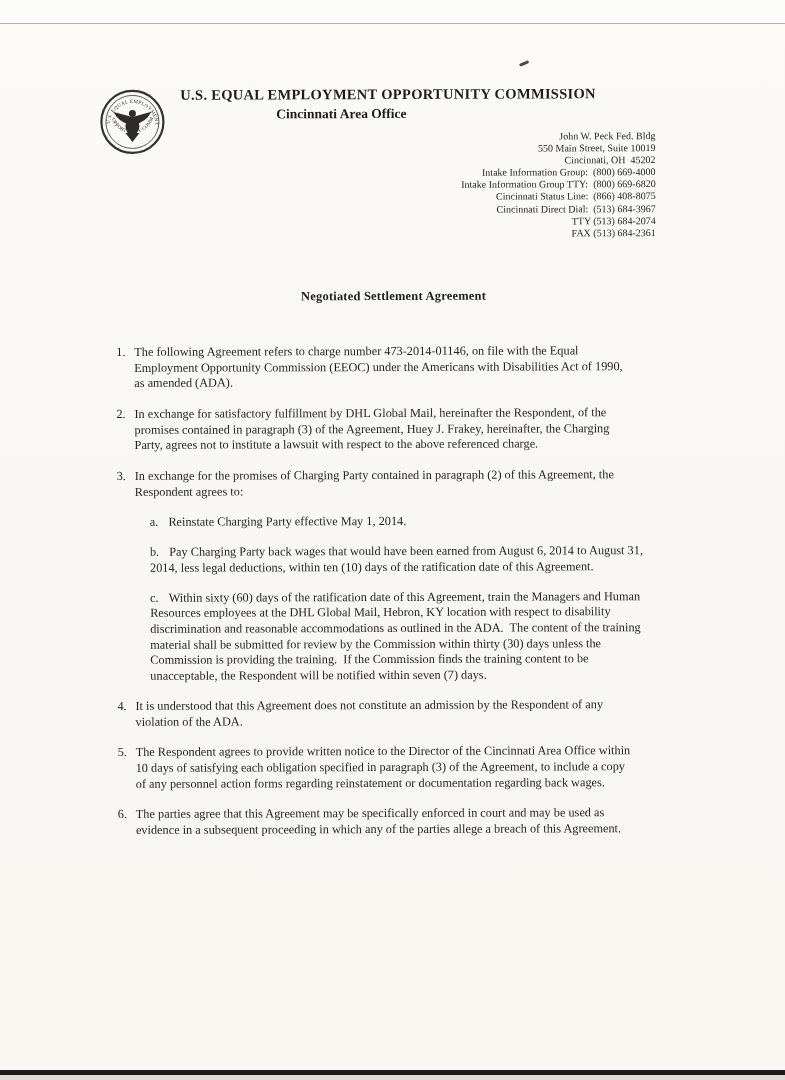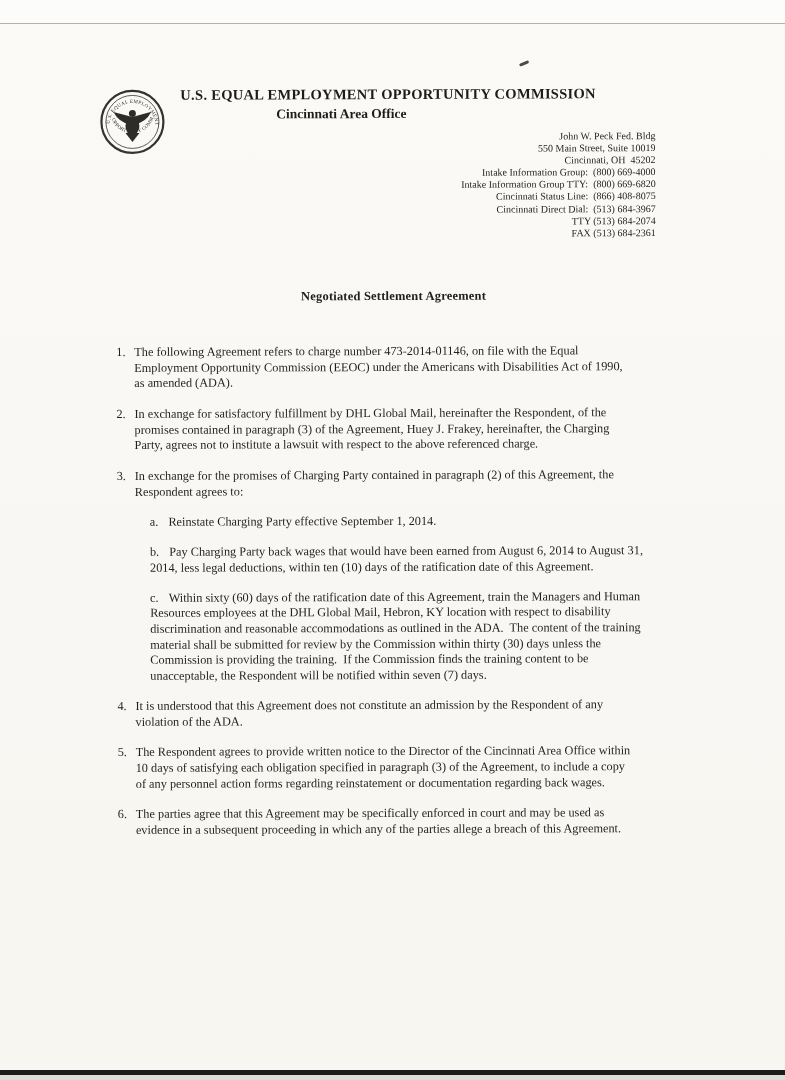--- a/index.html
+++ b/index.html
@@ -120,21 +120,21 @@
 
       <div class="item">
         <span class="num">3.</span>
         <div class="text">
           <div class="line">In exchange for the promises of Charging Party contained in paragraph (2) of this Agreement, the</div>
           <div class="line">Respondent agrees to:</div>
         </div>
       </div>
 
       <div class="subitem">
-        <div class="first-line"><span class="letter">a.</span><span>Reinstate Charging Party effective September 1, 2014.</span></div>
+        <div class="first-line"><span class="letter">a.</span><span>Reinstate Charging Party effective May 1, 2014.</span></div>
       </div>
 
       <div class="subitem">
         <div class="first-line"><span class="letter">b.</span><span>Pay Charging Party back wages that would have been earned from August 6, 2014 to August 31,</span></div>
         <div class="line">2014, less legal deductions, within ten (10) days of the ratification date of this Agreement.</div>
       </div>
 
       <div class="subitem">
         <div class="first-line"><span class="letter">c.</span><span>Within sixty (60) days of the ratification date of this Agreement, train the Managers and Human</span></div>
         <div class="line">Resources employees at the DHL Global Mail, Hebron, KY location with respect to disability</div>

